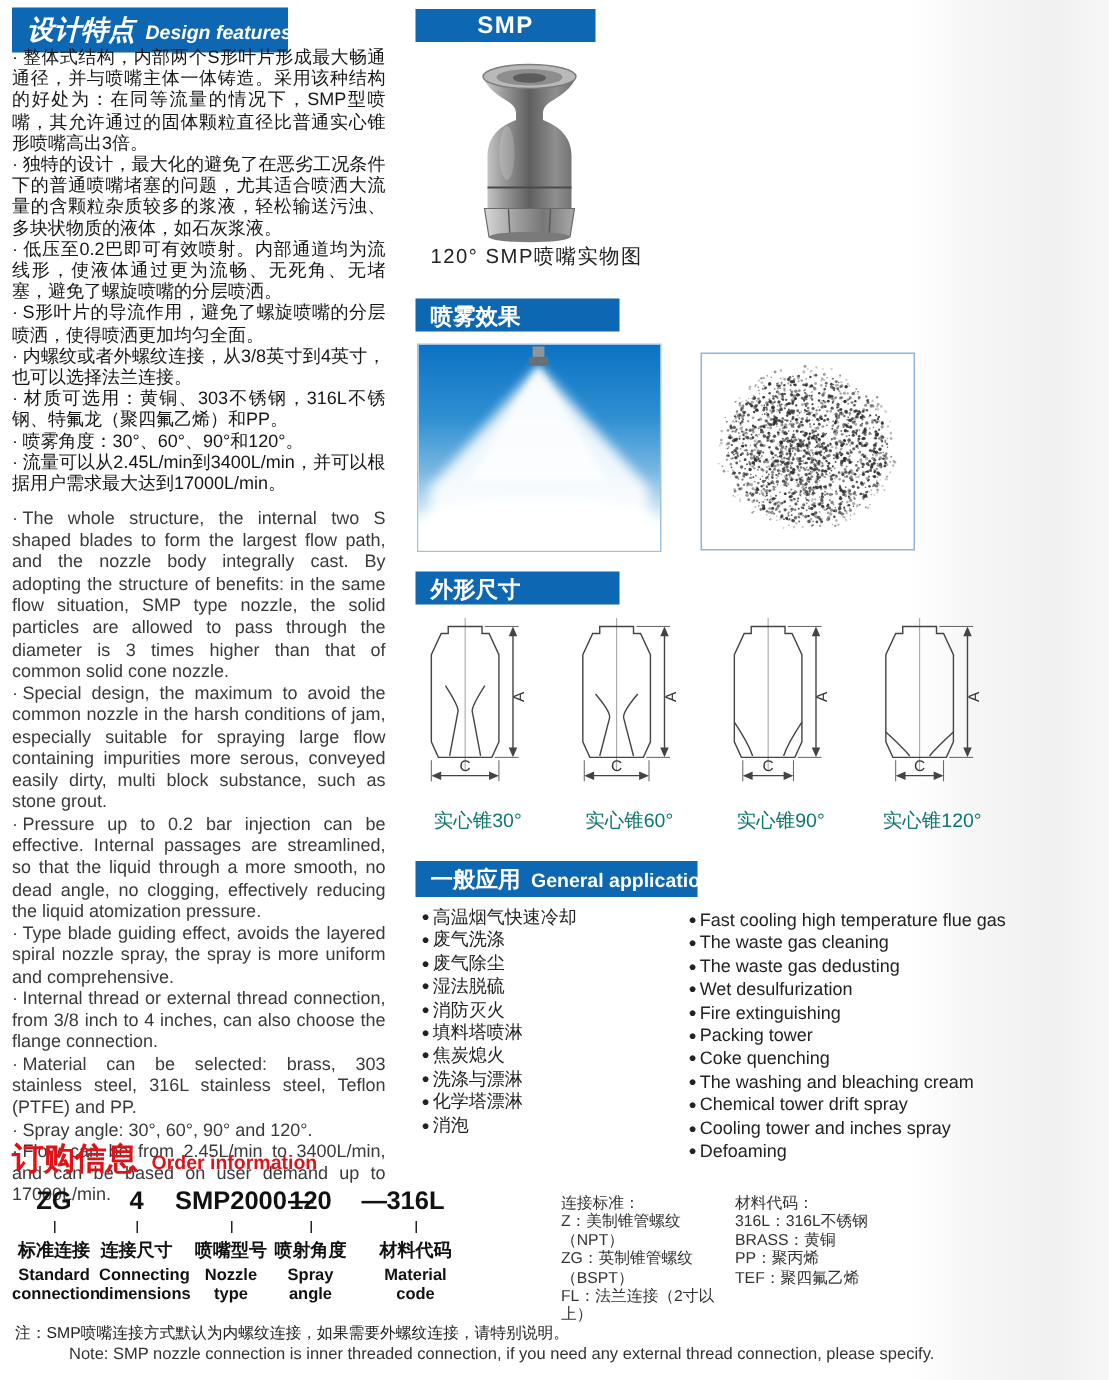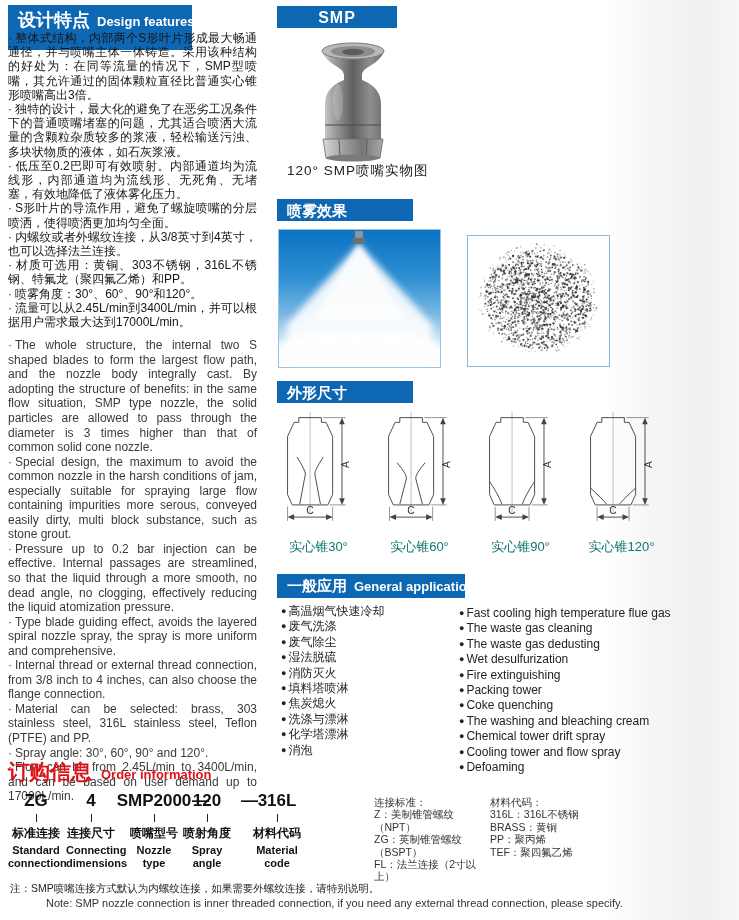--- a/index.html
+++ b/index.html
@@ -17,21 +17,21 @@
   
   .hdr {
     background:#0e67b2; color:#fff;
     display:flex; align-items:baseline; gap:7px;
     padding:3px 10px 4px 10px;
     white-space:nowrap;
   }
   .hdr .zh { font-weight:bold; }
   .hdr .en { font-weight:bold; }
 
-  .hdr-design { left:8px; top:5px; width:184px; height:45px; }
+  .hdr-design { left:8px; top:5px; width:184px; height:30px;font-style:italic; }
   .hdr-design .zh { font-size:18px; }
   .hdr-design .en { font-size:13px; }
 
   .hdr-smp { left:277px; top:6px; width:120px; height:22px; justify-content:center; }
   .hdr-smp .zh { font-size:16px; letter-spacing:1px; }
 
   .hdr-spray { left:277px; top:199px; width:136px; height:22px; }
   .hdr-spray .zh { font-size:15px; }
 
   .hdr-dims { left:277px; top:381px; width:136px; height:22px; }
@@ -109,21 +109,21 @@
   <span class="en">Design features</span>
 </div>
 
 <div class="abs left-col">
   <div class="bullets-zh">
 
       <p><span class="blt">·</span><span>整体式结构，内部两个S形叶片形成最大畅通通径，并与喷嘴主体一体铸造。采用该种结构的好处为：在同等流量的情况下，SMP型喷嘴，其允许通过的固体颗粒直径比普通实心锥形喷嘴高出3倍。</span></p>
 
       <p><span class="blt">·</span><span>独特的设计，最大化的避免了在恶劣工况条件下的普通喷嘴堵塞的问题，尤其适合喷洒大流量的含颗粒杂质较多的浆液，轻松输送污浊、多块状物质的液体，如石灰浆液。</span></p>
 
-      <p><span class="blt">·</span><span>低压至0.2巴即可有效喷射。内部通道均为流线形，内部通道均为流线形、无死角、无堵塞，有效地降低了液体雾化压力。</span></p>
+      <p><span class="blt">·</span><span>低压至0.2巴即可有效喷射。内部通道均为流线形，使液体通过更为流畅、无死角、无堵塞，避免了螺旋喷嘴的分层喷洒。</span></p>
 
       <p><span class="blt">·</span><span>S形叶片的导流作用，避免了螺旋喷嘴的分层喷洒，使得喷洒更加均匀全面。</span></p>
 
       <p><span class="blt">·</span><span>内螺纹或者外螺纹连接，从3/8英寸到4英寸，也可以选择法兰连接。</span></p>
 
       <p><span class="blt">·</span><span>材质可选用：黄铜、303不锈钢，316L不锈钢、特氟龙（聚四氟乙烯）和PP。</span></p>
 
       <p><span class="blt">·</span><span>喷雾角度：30°、60°、90°和120°。</span></p>
 
       <p><span class="blt">·</span><span>流量可以从2.45L/min到3400L/min，并可以根据用户需求最大达到17000L/min。</span></p>
@@ -2227,21 +2227,21 @@
     <div class="app-item"><span class="blt">●</span><span>Fire extinguishing</span></div>
 
     <div class="app-item"><span class="blt">●</span><span>Packing tower</span></div>
 
     <div class="app-item"><span class="blt">●</span><span>Coke quenching</span></div>
 
     <div class="app-item"><span class="blt">●</span><span>The washing and bleaching cream</span></div>
 
     <div class="app-item"><span class="blt">●</span><span>Chemical tower drift spray</span></div>
 
-    <div class="app-item"><span class="blt">●</span><span>Cooling tower and flow spray</span></div>
+    <div class="app-item"><span class="blt">●</span><span>Cooling tower and inches spray</span></div>
 
     <div class="app-item"><span class="blt">●</span><span>Defoaming</span></div>
   </div>
 
 <div class="abs order-hdr">
   <span class="zh">订购信息</span>
   <span class="en">Order information</span>
 </div>
 
 <div class="abs order-diagram">

